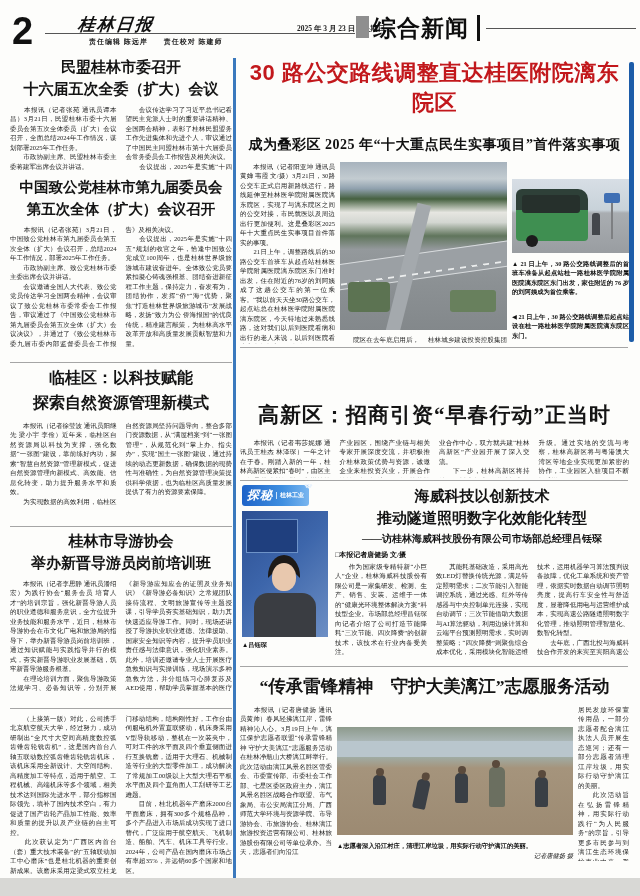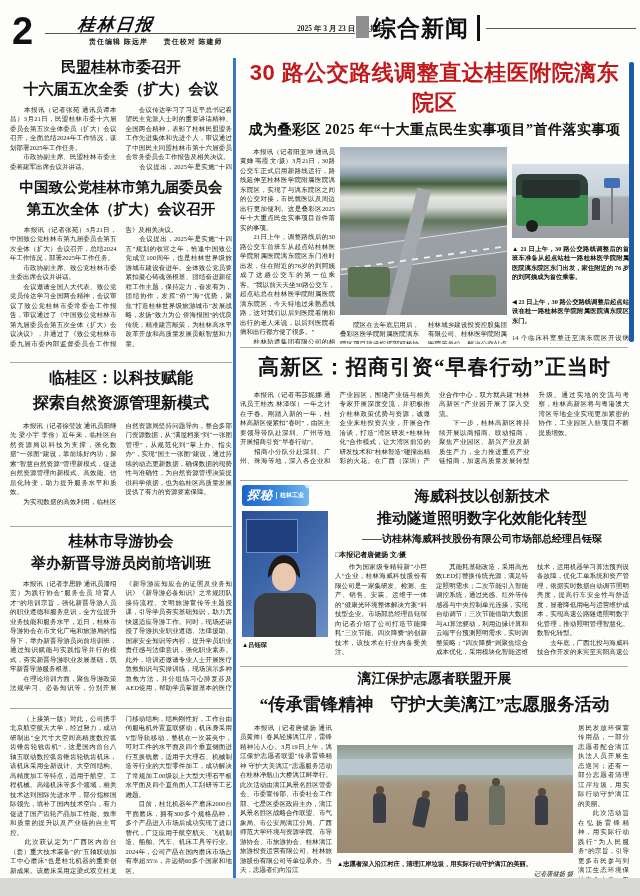--- a/index.html
+++ b/index.html
@@ -134,21 +134,21 @@
 
   <div class="article" style="left:10px;top:714px;width:222px;height:162px;">
     <div class="body-text cols2" style="height:162px;overflow:hidden;">　　（上接第一版）对此，公司携手北京航空航天大学，经过努力，成功研制出“全尺寸大空间高精度数控弧齿锥齿轮铣齿机”，这是国内首台八轴五联动数控弧齿锥齿轮铣齿机床，该机床采用全新设计、大空间结构、高精度加工等特点，适用于航空、工程机械、高端机床等多个领域，相关技术达到国际先进水平，部分指标国际领先，填补了国内技术空白，有力促进了国产齿轮产品加工性能、效率和质量的提升以及产业链的自主可控。
 　　此次获认定为“广西区内首台（套）重大技术装备”的“五轴联动加工中心磨床”也是桂北机器的重要创新成果。该磨床采用定梁式双立柱龙门移动结构，结构刚性好，工作台由伺服电机外置直联驱动，机床身采用V型导轨移动，整机在一次装夹中，可对工件的水平面及四个垂直侧面进行互换铣磨，适用于大理石、机械制造等行业的大型零件加工，成功解决了常规加工00级以上大型大理石平板水平面及四个直角面人工刮研等工艺难题。
 　　目前，桂北机器年产磨床2000台平面磨床，拥有300多个规格品种，多个产品进入市场后成功实现了进口替代，广泛应用于航空航天、飞机制造、船舶、汽车、机床工具等行业。2024年，公司产品在国内磨床市场占有率超35%，并远销60多个国家和地区。
 　　白智勇表示，公司正在谋划建设“智控传动装备生产基地建设项目”，该项目致力于弧齿轮专用加工装备及弧齿轮传动装备的研发与生产，并将引进国内外先进的自动化与智能化生产线装备，涵盖智能机器人装配线、高精度数控加工中心及自动化检测系统，将大幅提升生产效率与产品精度，确保生产过程的智能化、柔性化转变。未来，公司将紧密结合行业趋势与自身优势，持续加大研发创新投入，提升产品技术水平和市场竞争力，攻克更多“卡脖子”技术难题，努力成为国内领先、国际有竞争力的精密数控机床及弧齿轮加工装备产业化示范基地，助力中国机床制造业高质量发展。</div>
   </div>
 
   <div class="article" style="left:240px;top:58px;width:389px;height:286px;">
     <div class="main-hl red t-c">30 路公交路线调整直达桂医附院漓东院区</div>
-    <div class="sub-hl t-c" style="margin-top:3px;">成为叠彩区 2025 年“十大重点民生实事项目”首件落实事项</div>
+    <div class="sub-hl t-c" style="margin-top:18px;">成为叠彩区 2025 年“十大重点民生实事项目”首件落实事项</div>
 
     <div style="position:relative;margin-top:8px;height:224px;">
       <div class="body-text abs" style="left:0;top:0;width:95px;height:224px;overflow:hidden;">　　本报讯（记者阳亚坤 通讯员黄婵 韦霞 文/摄）3月21日，30路公交车正式启用新路线运行，路线延伸至桂林医学院附属医院漓东院区，实现了与漓东院区之间的公交对接，市民就医以及周边出行更加便利。这是叠彩区2025年十大重点民生实事项目首件落实的事项。
 　　21日上午，调整路线后的30路公交车首班车从起点站桂林医学院附属医院漓东院区东门准时出发，住在附近的76岁的刘阿姨成了这趟公交车的第一位乘客。“我以前天天坐30路公交车，起点站总在桂林医学院附属医院漓东院区，今天特地过来熟悉线路，这对我们以后到医院看病和出行的老人来说，以后到医院看病和出行都方便了很多。”
 　　桂林轨道集团有限公司的相关负责人介绍，30路公交车线路调整后的最大变化是新增了桂一路、毅干北路中、毅干北路西三个站点，其中作为起点和终点的桂一路站设在桂林医学院附属医院漓东院区东门，为乘坐公交车前往该医院就医的市民提供了直达医院的便利。此外新路线取消了公交车环车场和辅星路的两个站点。
 　　据悉，桂林医学院附属医院漓东</div>
 
       <div class="photo aerial abs" style="left:100px;top:0;width:167px;height:168px;">
         <div class="road1"></div>
         <div class="road2"></div>
@@ -167,21 +167,21 @@
         <div class="pole"></div>
         <div class="person"></div>
       </div>
       <div class="cap abs" style="left:272px;top:97px;width:117px;">▲ 21 日上午，30 路公交路线调整后的首班车准备从起点站桂一路桂林医学院附属医院漓东院区东门出发，家住附近的 76 岁的刘阿姨成为首位乘客。</div>
       <div class="cap abs" style="left:272px;top:150px;width:117px;">◀ 21 日上午，30 路公交路线调整后起点站设在桂一路桂林医学院附属医院漓东院区东门。</div>
       <div class="body-text abs" style="left:272px;top:186px;width:117px;height:38px;overflow:hidden;">14 个临床科室整迁至漓东院区开设病区，30 路公交车线路调整后将对前往就医的市民以及周边 5 万多居民出行提供更多的便利。</div>
     </div>
   </div>
 
   <div class="article" style="left:240px;top:353px;width:389px;height:125px;">
-    <div class="ht t-c" style="font-size:21px;letter-spacing:1px;">高新区：招商引资“早春行动”正当时</div>
+    <div class="ht t-c" style="font-size:21px;letter-spacing:1px;margin-top:48px;">高新区：招商引资“早春行动”正当时</div>
     <div class="body-text cols4" style="margin-top:9px;height:84px;overflow:hidden;">　　本报讯（记者韦莎妮娜 通讯员王桂杰 林泽琛）一年之计在于春。刚踏入新的一年，桂林高新区便紧扣“春时”，由区主要领导带队赴深圳、广州等地开展招商引资“早春行动”。
 　　招商小分队分赴深圳、广州、珠海等地，深入各企业和产业园区，围绕产业链与相关专家开展深度交流，并积极推介桂林政策优势与资源，诚邀企业来桂投资兴业，开展合作洽谈，打造“湾区研发+桂林转化”合作模式，让大湾区前沿的研发技术和“桂林智造”碰撞出精彩的火花。在广西（深圳）产业合作中心，双方就共建“桂林高新区”产业园开展了深入交流。
 　　下一步，桂林高新区将持续开展以商招商、联动招商，聚焦产业园区、新兴产业及新质生产力，全力推进重点产业链招商，加速高质量发展转型升级。通过实地的交流与考察，桂林高新区将与粤港澳大湾区等地企业实现更加紧密的协作，工业园区入驻项目不断提质增效。</div>
   </div>
 
   <div class="article" style="left:240px;top:484px;width:389px;height:180px;">
     <div class="badge" style="left:2px;top:1px;">
       <span class="b1">探秘</span>
       <span class="b2">桂林工业</span>
       <span class="gear">⚙</span>
@@ -199,21 +199,20 @@
       <div class="ht t-c" style="font-size:15px;margin-top:3px;">推动隧道照明数字化效能化转型</div>
       <div class="ht t-c" style="font-size:10px;margin-top:4px;">——访桂林海威科技股份有限公司市场部总经理吕铥琛</div>
     </div>
     <div class="byline abs" style="left:95px;top:66px;width:100px;">□本报记者唐健扬 文/摄</div>
     <div class="body-text cols3 abs" style="left:95px;top:78px;width:294px;height:100px;overflow:hidden;">　　作为国家级专精特新“小巨人”企业，桂林海威科技股份有限公司是一家集研发、检测、生产、销售、安装、运维于一体的“健康光环境整体解决方案”科技型企业。市场部总经理吕铥琛向记者介绍了公司打造节能降耗“三次节能、四次降费”的创新技术，该技术在行业内备受关注。
 　　其能耗基础改造，采用高光效LED灯替换传统光源，满足特定照明需求；二次节能引入智能调控系统，通过光感、红外等传感器与中央控制单元连接，实现自动调节；三次节能借助大数据与AI算法驱动，利用边缘计算和云端平台预测照明需求，实时调整策略；“四次降费”则聚焦综合成本优化，采用模块化智能运维技术，运用机器学习算法预判设备故障，优化工单系统和资产管理，依据实时数据自动调节照明亮度，提高行车安全性与舒适度，显著降低用电与运营维护成本，实现高速公路隧道照明数字化管理，推动照明管理智慧化、数智化转型。
 　　去年底，广西北投与海威科技合作开发的来宾至宾阳高速公路凤凰2号隧道全数字隧道照明改造完成，节能率超66%以上，成为落实“双碳”政策的有力举措。吕铥琛表示，海威科技将持续加大研发创新投入，提升产品技术水平和市场竞争力。</div>
   </div>
 
   <div class="article" style="left:240px;top:670px;width:389px;height:208px;">
-    <div class="ht t-c" style="font-size:14px;">漓江保护志愿者联盟开展</div>
     <div class="ht t-c" style="font-size:17.5px;margin-top:4px;">“传承雷锋精神　守护大美漓江”志愿服务活动</div>
     <div style="position:relative;margin-top:7px;height:156px;">
       <div class="body-text abs" style="left:0;top:0;width:92px;height:156px;overflow:hidden;">　　本报讯（记者唐健扬 通讯员黄帅）春风轻拂漓江岸，雷锋精神沁人心。3月19日上午，漓江保护志愿者联盟“传承雷锋精神 守护大美漓江”志愿服务活动在桂林净瓶山大桥漓江畔举行。此次活动由漓江风景名胜区管委会、市委宣传部、市委社会工作部、七星区委区政府主办，漓江风景名胜区战略合作联盟、市气象局、市公安局漓江分局、广西师范大学环境与资源学院、市导游协会、市旅游协会、桂林漓江旅游投资运营有限公司、桂林旅游股份有限公司等单位承办。当天，志愿者们向沿江</div>
       <div class="photo volphoto abs" style="left:97px;top:22px;width:236px;height:108px;">
         <div class="water"></div>
         <div class="fig" style="left:36px;top:48px;"></div>
         <div class="fig" style="left:78px;top:52px;transform:rotate(12deg);"></div>
         <div class="fig" style="left:118px;top:46px;"></div>
         <div class="fig" style="left:152px;top:40px;width:16px;height:40px;background:#6b6f60;"></div>
         <div class="fig" style="left:198px;top:50px;"></div>

